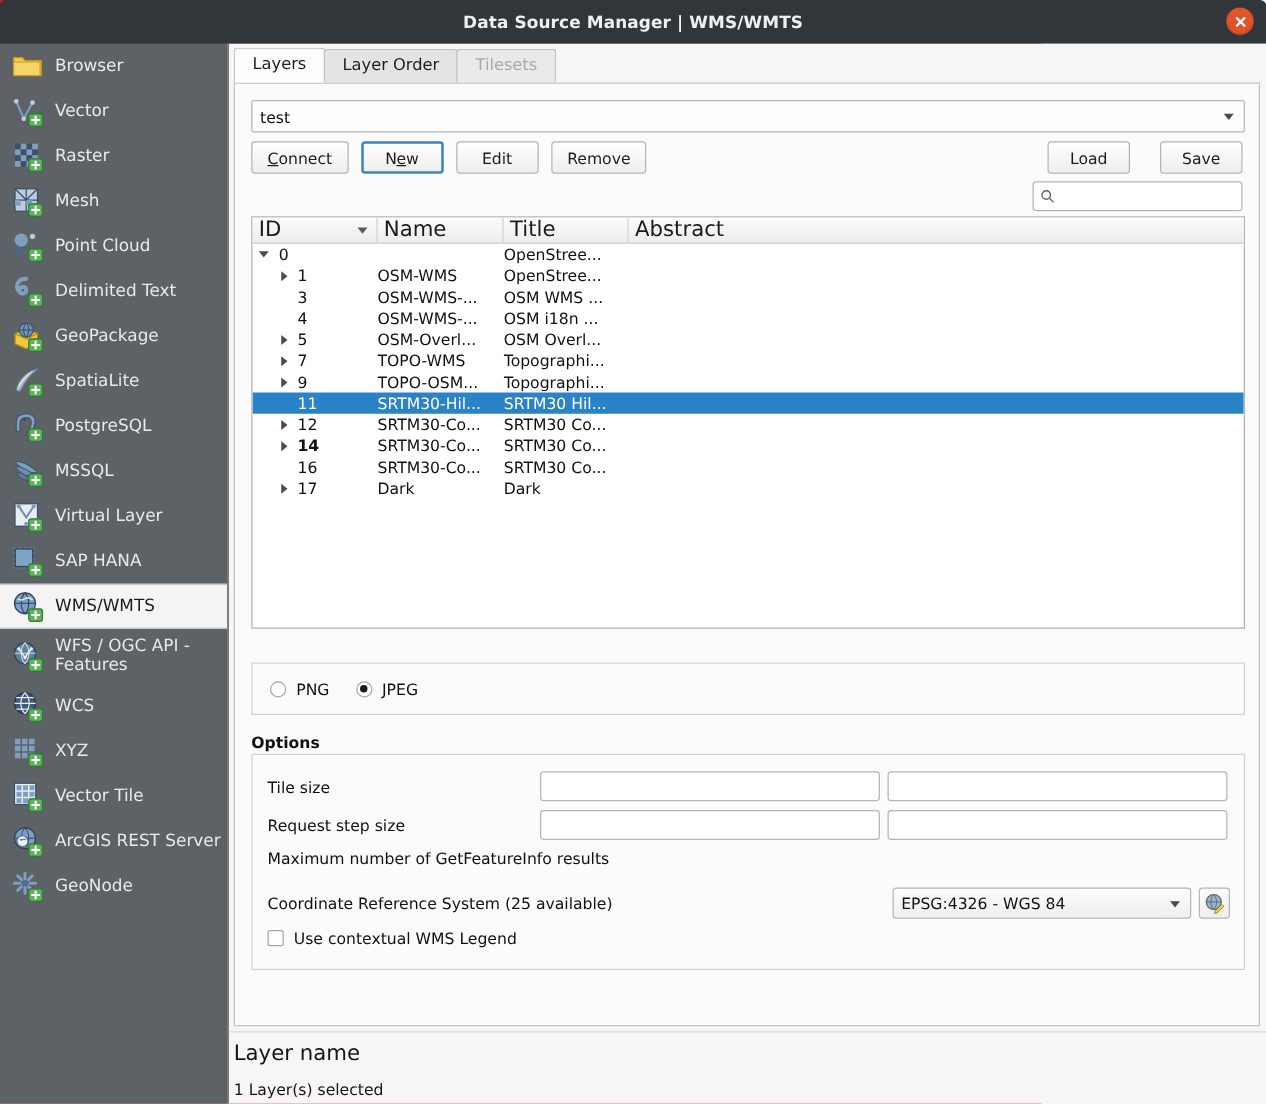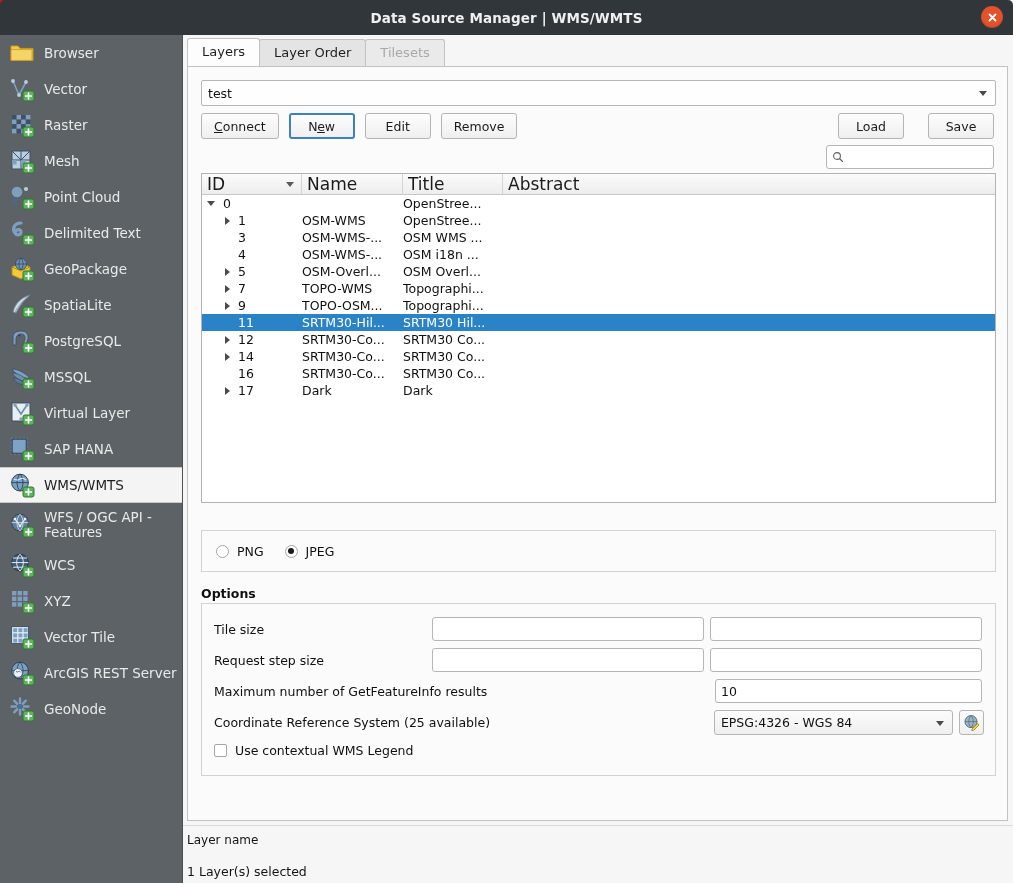--- a/index.html
+++ b/index.html
@@ -737,21 +737,21 @@
             <div class="trow">
               <div class="cell-id" style="padding-left: 23px;">
                 <span class="twisty closed"></span>
                 <span style="margin-left: 4px;">12</span>
               </div>
               <div class="cell-name">SRTM30-Co...</div>
               <div class="cell-title">SRTM30 Co...</div>
               <div class="cell-abs"></div>
             </div>
             <div class="trow">
-              <div class="cell-id" style="padding-left: 23px;">
+              <div class="cell-id" style="padding-left: 23px; font-weight: bold;">
                 <span class="twisty closed"></span>
                 <span style="margin-left: 4px;">14</span>
               </div>
               <div class="cell-name">SRTM30-Co...</div>
               <div class="cell-title">SRTM30 Co...</div>
               <div class="cell-abs"></div>
             </div>
             <div class="trow">
               <div class="cell-id" style="padding-left: 23px;">
                 <span class="twisty none"></span>
@@ -795,21 +795,20 @@
         </div>
 
         <div class="opt-row" style="left:12px; top:44px; width:770px;">
           <span class="opt-label" style="width:218px">Request step size</span>
           <span class="field" style="width:272px"></span>
           <span class="field" style="width:272px; margin-left:6px"></span>
         </div>
 
         <div class="opt-row" style="left:12px; top:75px; width:770px;">
           <span class="opt-label" style="width:290px">Maximum number of GetFeatureInfo results</span>
-          <span class="field" style="width:267px; margin-left:211px">10</span>
         </div>
 
         <div class="opt-row" style="left:12px; top:106px; width:770px;">
           <span class="opt-label" style="width:290px">Coordinate Reference System (25 available)</span>
           <span class="crs-combo" style="margin-left:211px">
             <span>EPSG:4326 - WGS 84</span>
             <span class="arrow"></span>
           </span>
           <span class="crs-btn">
             <svg width="17" height="17" viewBox="0 0 17 17">
@@ -823,19 +822,19 @@
         <div class="opt-row" style="left:12px; top:139px; align-items:center; gap:8px;">
           <span class="chk"></span>
           <span class="opt-label">Use contextual WMS Legend</span>
         </div>
       </div>
     </div>
 
     <div class="sep-line"></div>
 
     <div class="layername-row">
-      <span style="font-size:12px;color:#141414">Layer name</span>
+      <span style="font-size:17px;color:#141414">Layer name</span>
     </div>
 
     <div class="status">1 Layer(s) selected</div>
 
   </div>
 </div>
 
 </body></html>

